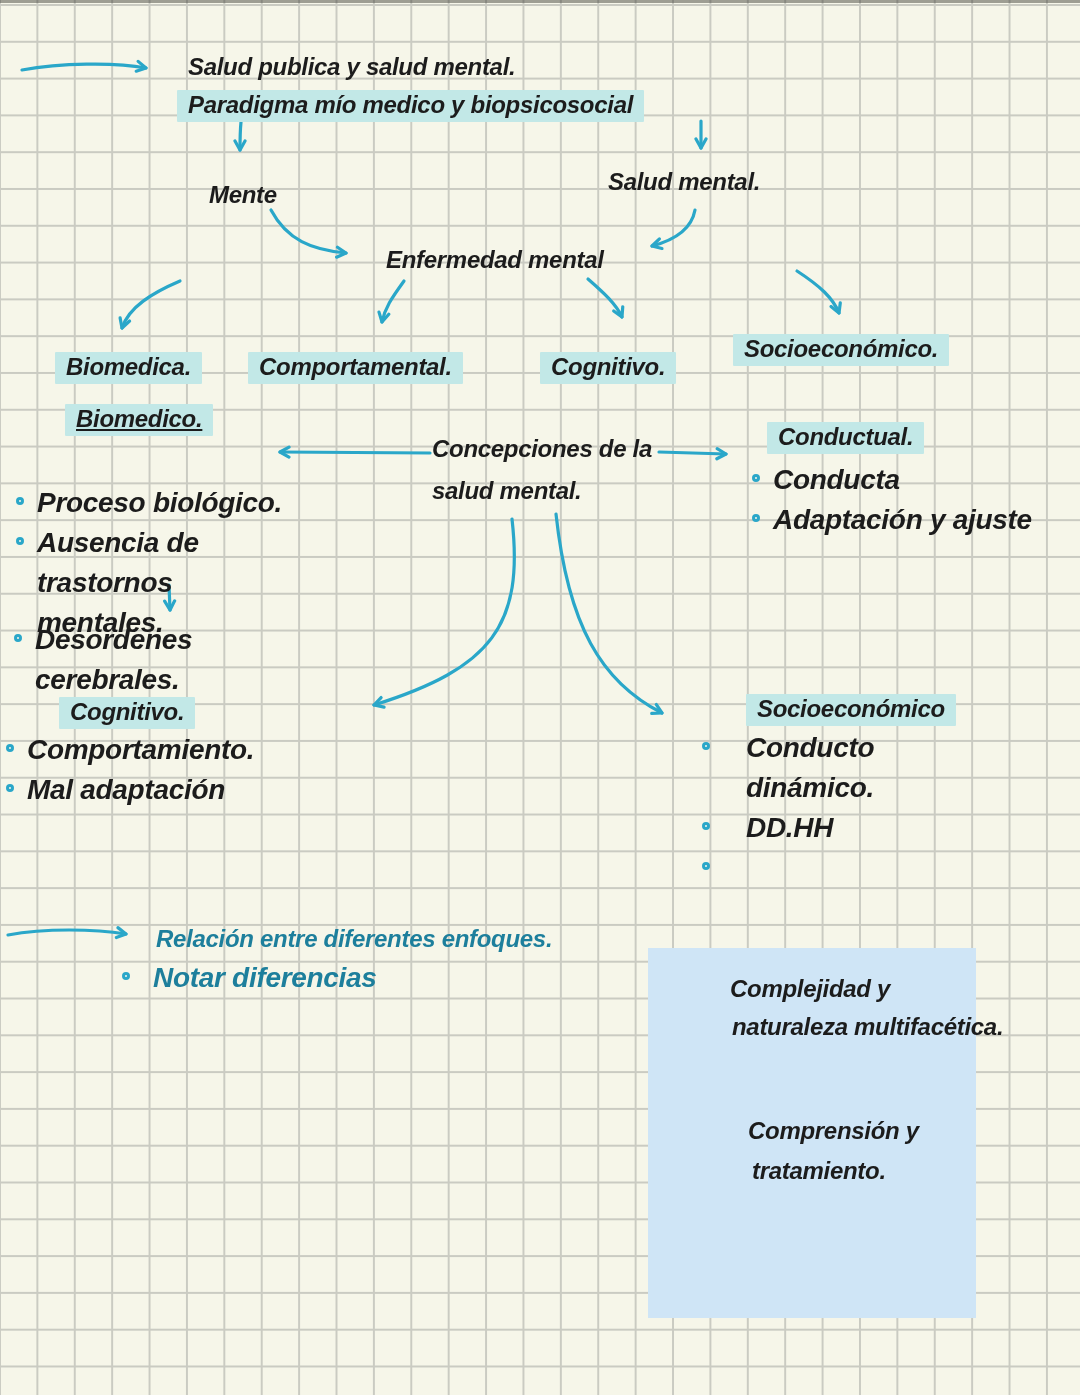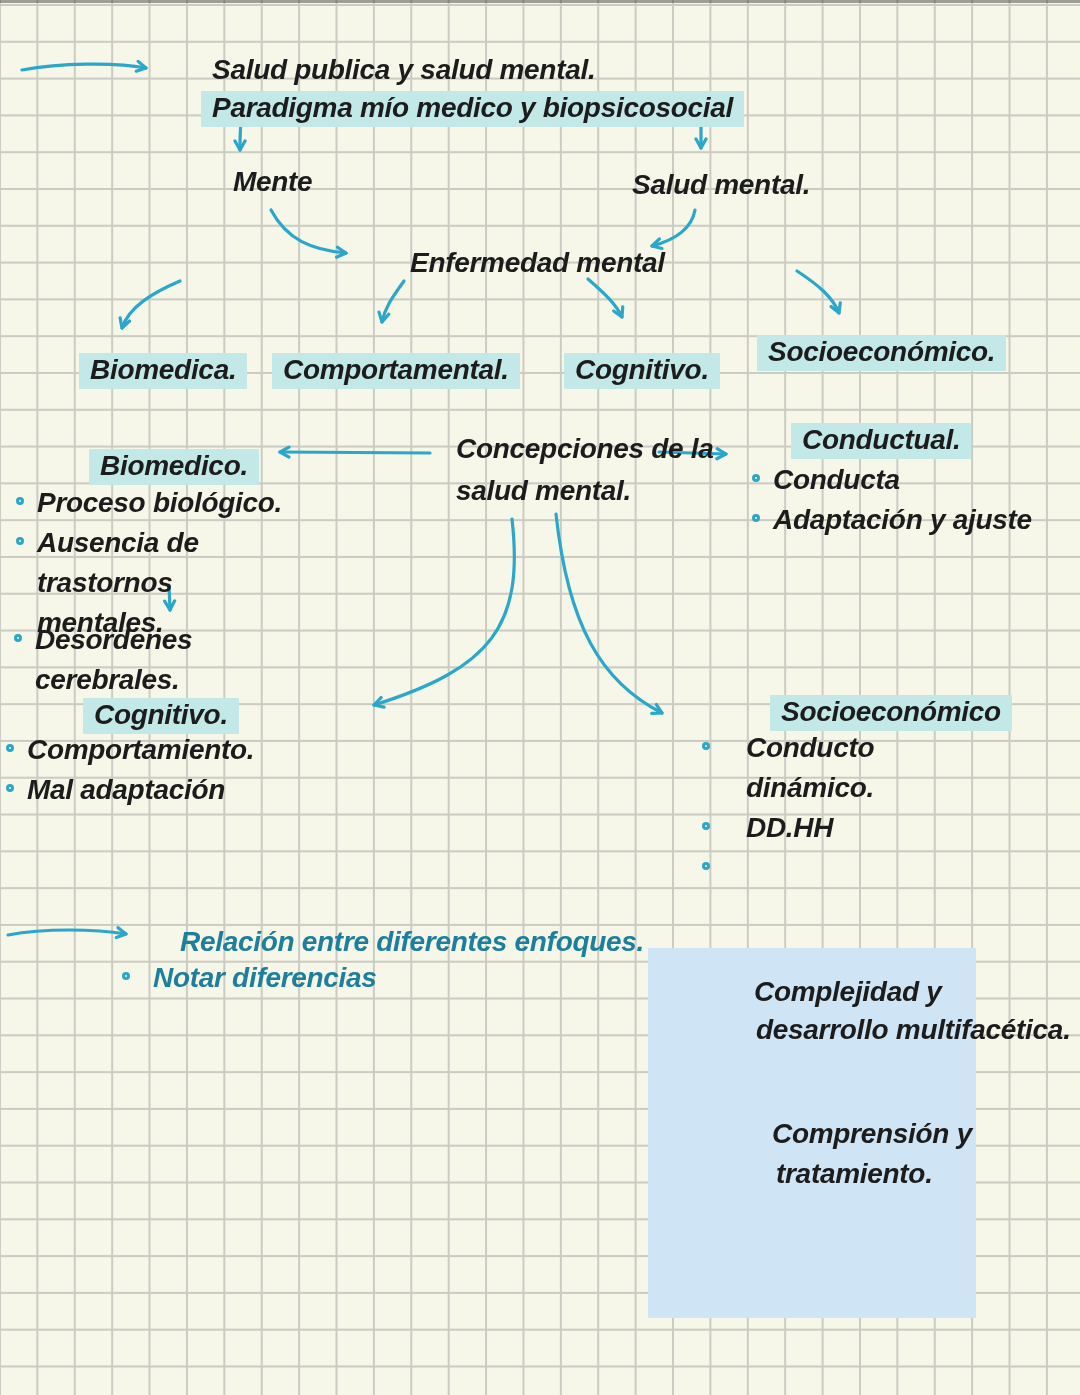--- a/index.html
+++ b/index.html
@@ -22,22 +22,22 @@
       linear-gradient(to bottom, var(--grid) 1.5px, transparent 1.5px);
     background-size:37.4px 36.8px;
     background-position:-1px 4px;
   }
   .top-edge{position:absolute;left:0;top:0;width:100%;height:3px;background:rgba(70,70,62,.5);}
   .arrows{position:absolute;left:0;top:0;width:1080px;height:1395px;pointer-events:none;}
   .arrows path{fill:none;stroke:var(--arrow);stroke-width:3.2;stroke-linecap:round;}
   .ah-path{fill:none;stroke:var(--arrow);stroke-width:2.6;stroke-linejoin:round;stroke-linecap:round;}
   .t{
     position:absolute;color:var(--ink);
-    font-style:italic;font-weight:600;font-size:28px;line-height:1.25;
-    white-space:nowrap;letter-spacing:-0.3px;padding-left:24px;
+    font-style:italic;font-weight:600;font-size:24px;line-height:1.25;
+    white-space:nowrap;letter-spacing:-0.3px;
   }
   .hl{background:var(--highlight);border-radius:1px;padding:1px 11px 4px;margin:-1px -11px -4px;}
   .teal{color:var(--teal);}
   .two-line{line-height:42px;}
   .list{position:absolute;}
   .li{display:flex;align-items:flex-start;}
   .li .txt{
     color:var(--ink);font-style:italic;font-weight:600;font-size:28px;
     line-height:40px;letter-spacing:-0.3px;white-space:normal;
   }
@@ -75,35 +75,35 @@
     <path marker-end="url(#ah)" d="M 169 585 L 170 610"></path>
     <path marker-end="url(#ah)" d="M 512 519 C 524 625 492 668 374 705"></path>
     <path marker-end="url(#ah)" d="M 556 514 C 568 625 601 682 662 713"></path>
     <path marker-end="url(#ah)" d="M 8 935 C 45 928 95 929 126 934"></path>
     <path marker-end="url(#ah)" d="M 652 986 L 714 988"></path>
     <path marker-end="url(#ah)" d="M 843 1058 C 844 1075 844 1086 844 1098"></path>
   </svg>
 
   <div class="t" style="left:188px;top:52px;">Salud publica y salud mental.</div>
   <div class="t" style="left:188px;top:90px;"><span class="hl">Paradigma mío medico y biopsicosocial</span></div>
-  <div class="t" style="left:209px;top:164px;">Mente</div>
+  <div class="t" style="left:209px;top:180px;">Mente</div>
   <div class="t" style="left:608px;top:167px;">Salud mental.</div>
   <div class="t" style="left:386px;top:245px;">Enfermedad mental</div>
 
   <div class="t" style="left:66px;top:352px;"><span class="hl">Biomedica.</span></div>
   <div class="t" style="left:259px;top:352px;"><span class="hl">Comportamental.</span></div>
   <div class="t" style="left:551px;top:352px;"><span class="hl">Cognitivo.</span></div>
   <div class="t" style="left:744px;top:334px;"><span class="hl">Socioeconómico.</span></div>
 
   <div class="t two-line" style="left:432px;top:428px;">
     <span>Concepciones de la</span><br>
     <span>salud mental.</span>
   </div>
 
-  <div class="t" style="left:76px;top:448px;"><span class="hl">Biomedico.</span></div>
+  <div class="t" style="left:76px;top:404px;text-decoration:underline;"><span class="hl">Biomedico.</span></div>
   <div class="list" style="left:16px;top:483px;width:272px;">
     <div class="li">
       <span class="dot"></span>
       <span class="txt">Proceso biológico.</span>
     </div>
     <div class="li">
       <span class="dot"></span>
       <span class="txt">Ausencia de trastornos mentales.</span>
     </div>
   </div>
@@ -156,17 +156,17 @@
   <div class="t teal" style="left:156px;top:924px;">Relación entre diferentes enfoques.</div>
   <div class="list teal-li" style="left:122px;top:958px;">
     <div class="li">
       <span class="dot"></span>
       <span class="txt" style="margin-left:10px;">Notar diferencias</span>
     </div>
   </div>
 
   <div class="note-box">
     <div class="t" style="left:82px;top:26px;">Complejidad y</div>
-    <div class="t" style="left:84px;top:64px;">desarrollo multifacética.</div>
+    <div class="t" style="left:84px;top:64px;">naturaleza multifacética.</div>
     <div class="t" style="left:100px;top:168px;">Comprensión y</div>
     <div class="t" style="left:104px;top:208px;">tratamiento.</div>
   </div>
 </div>
 
 </body></html>

